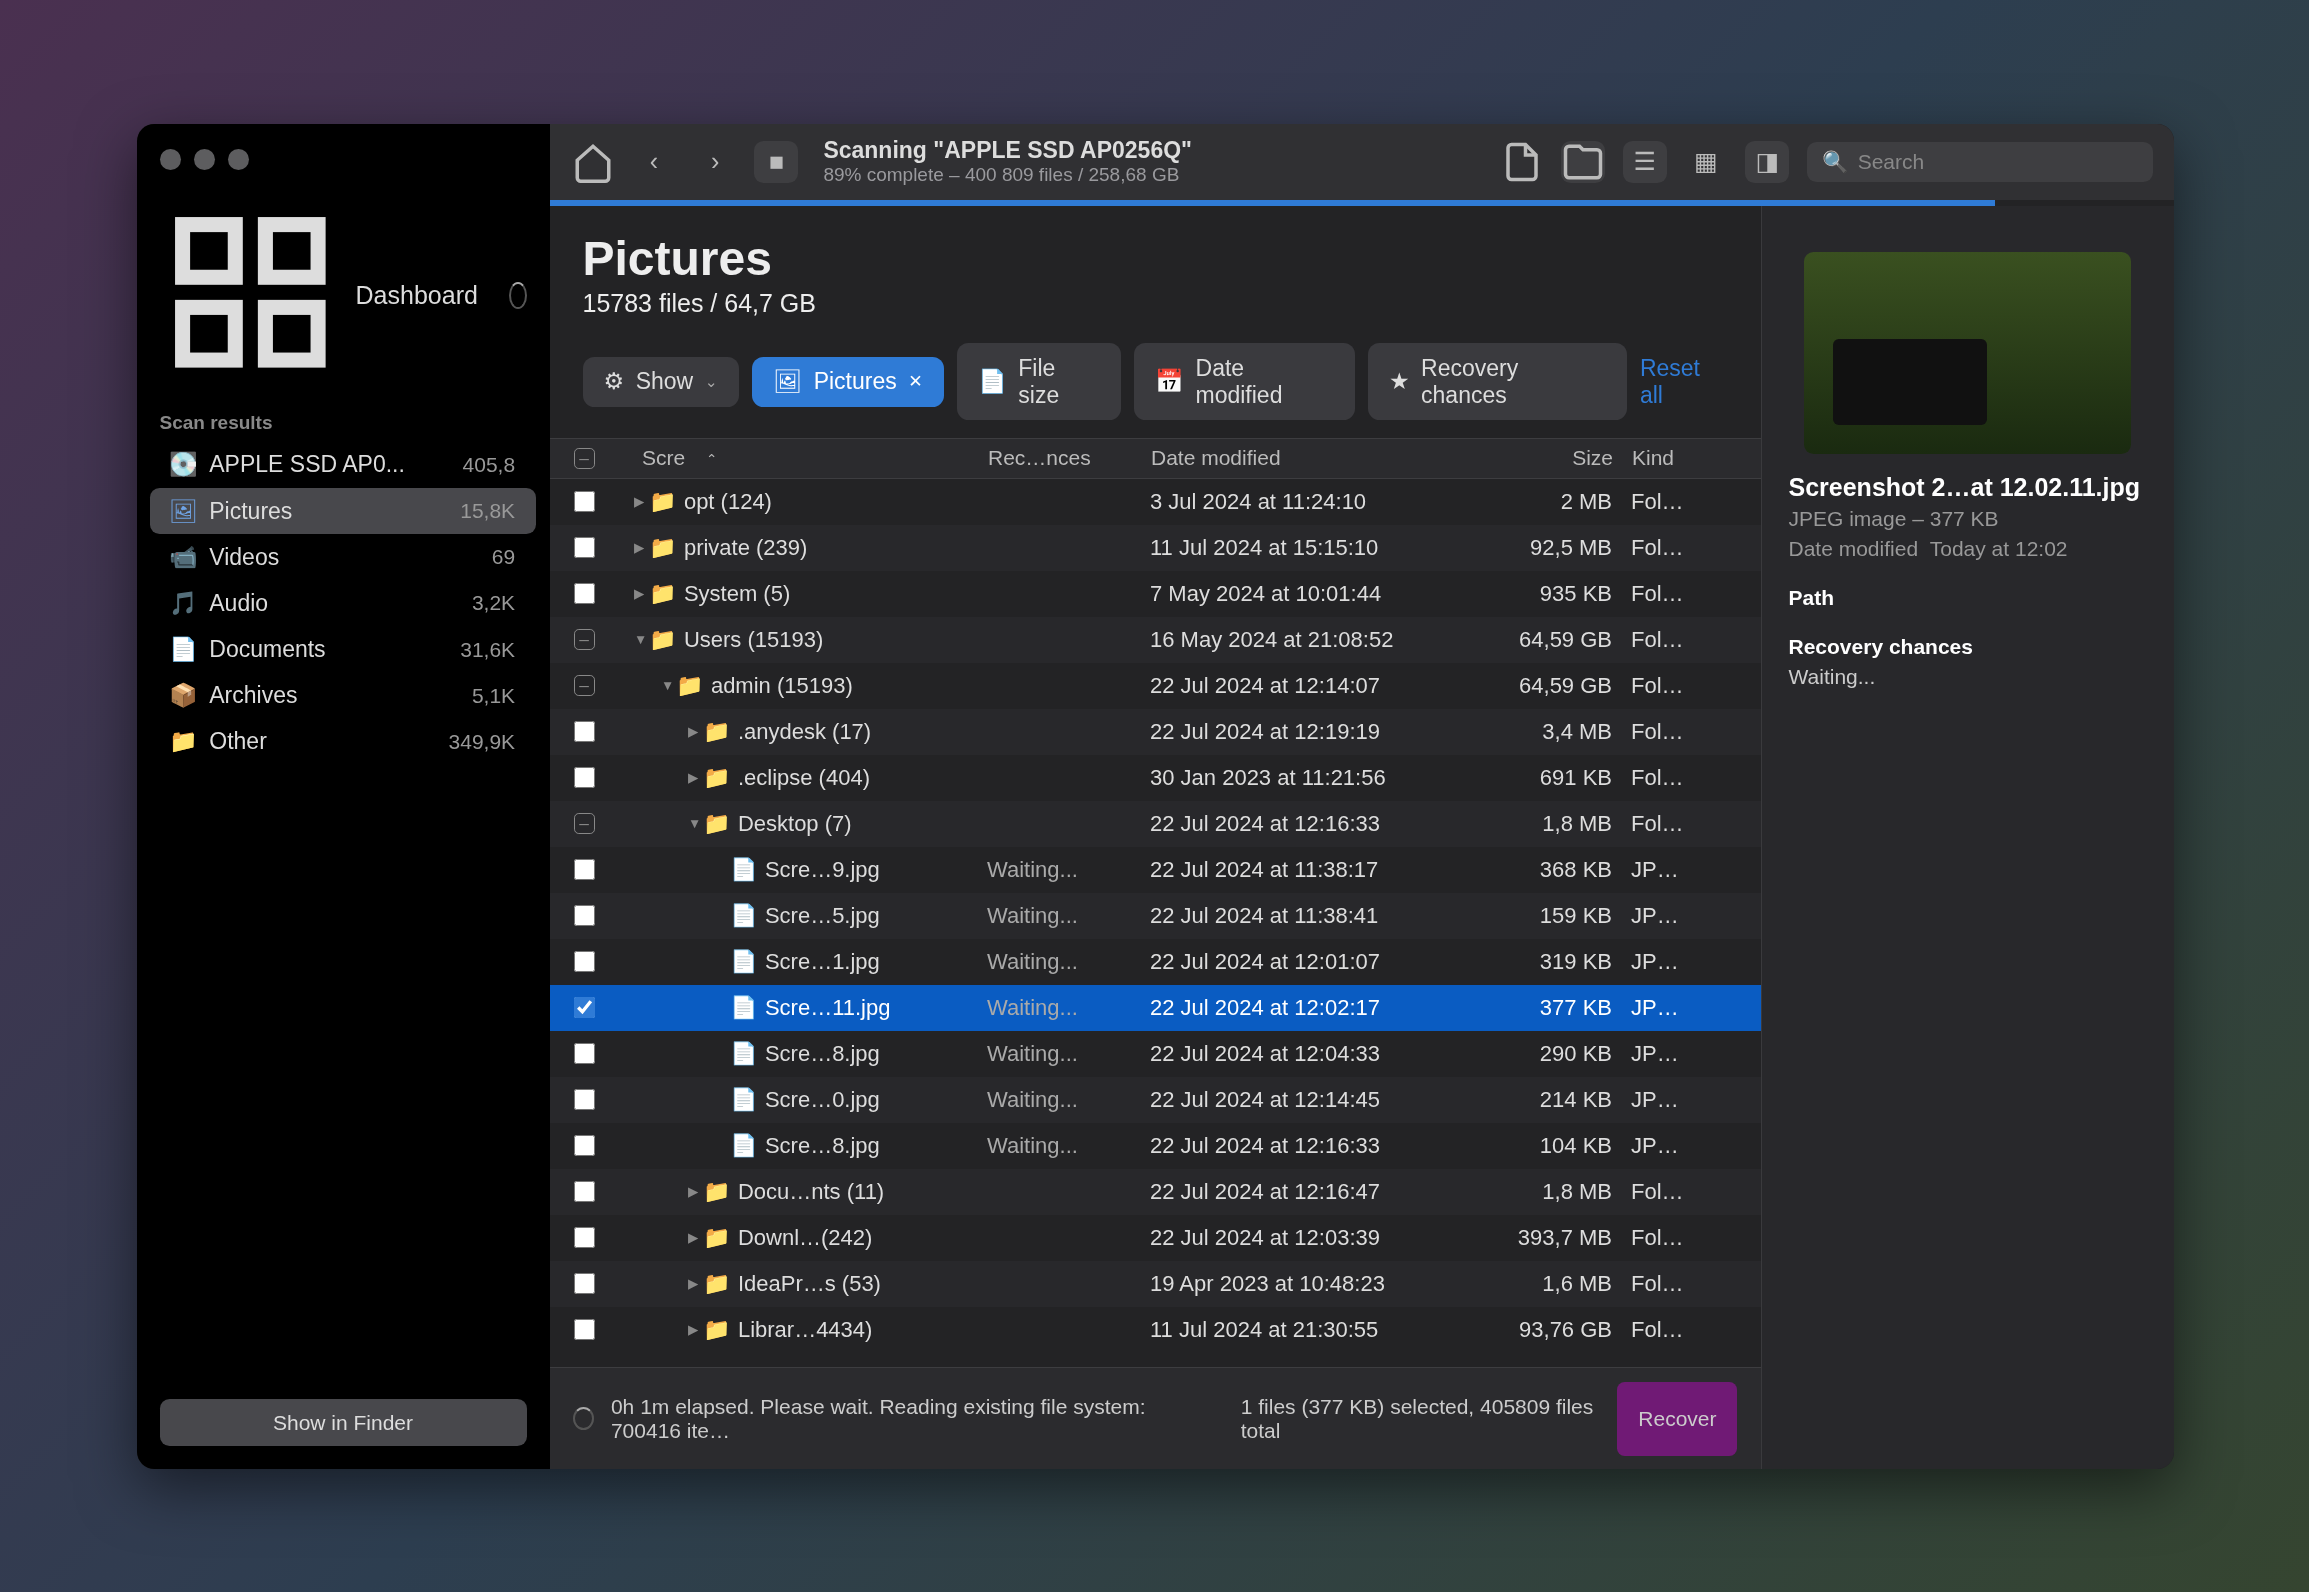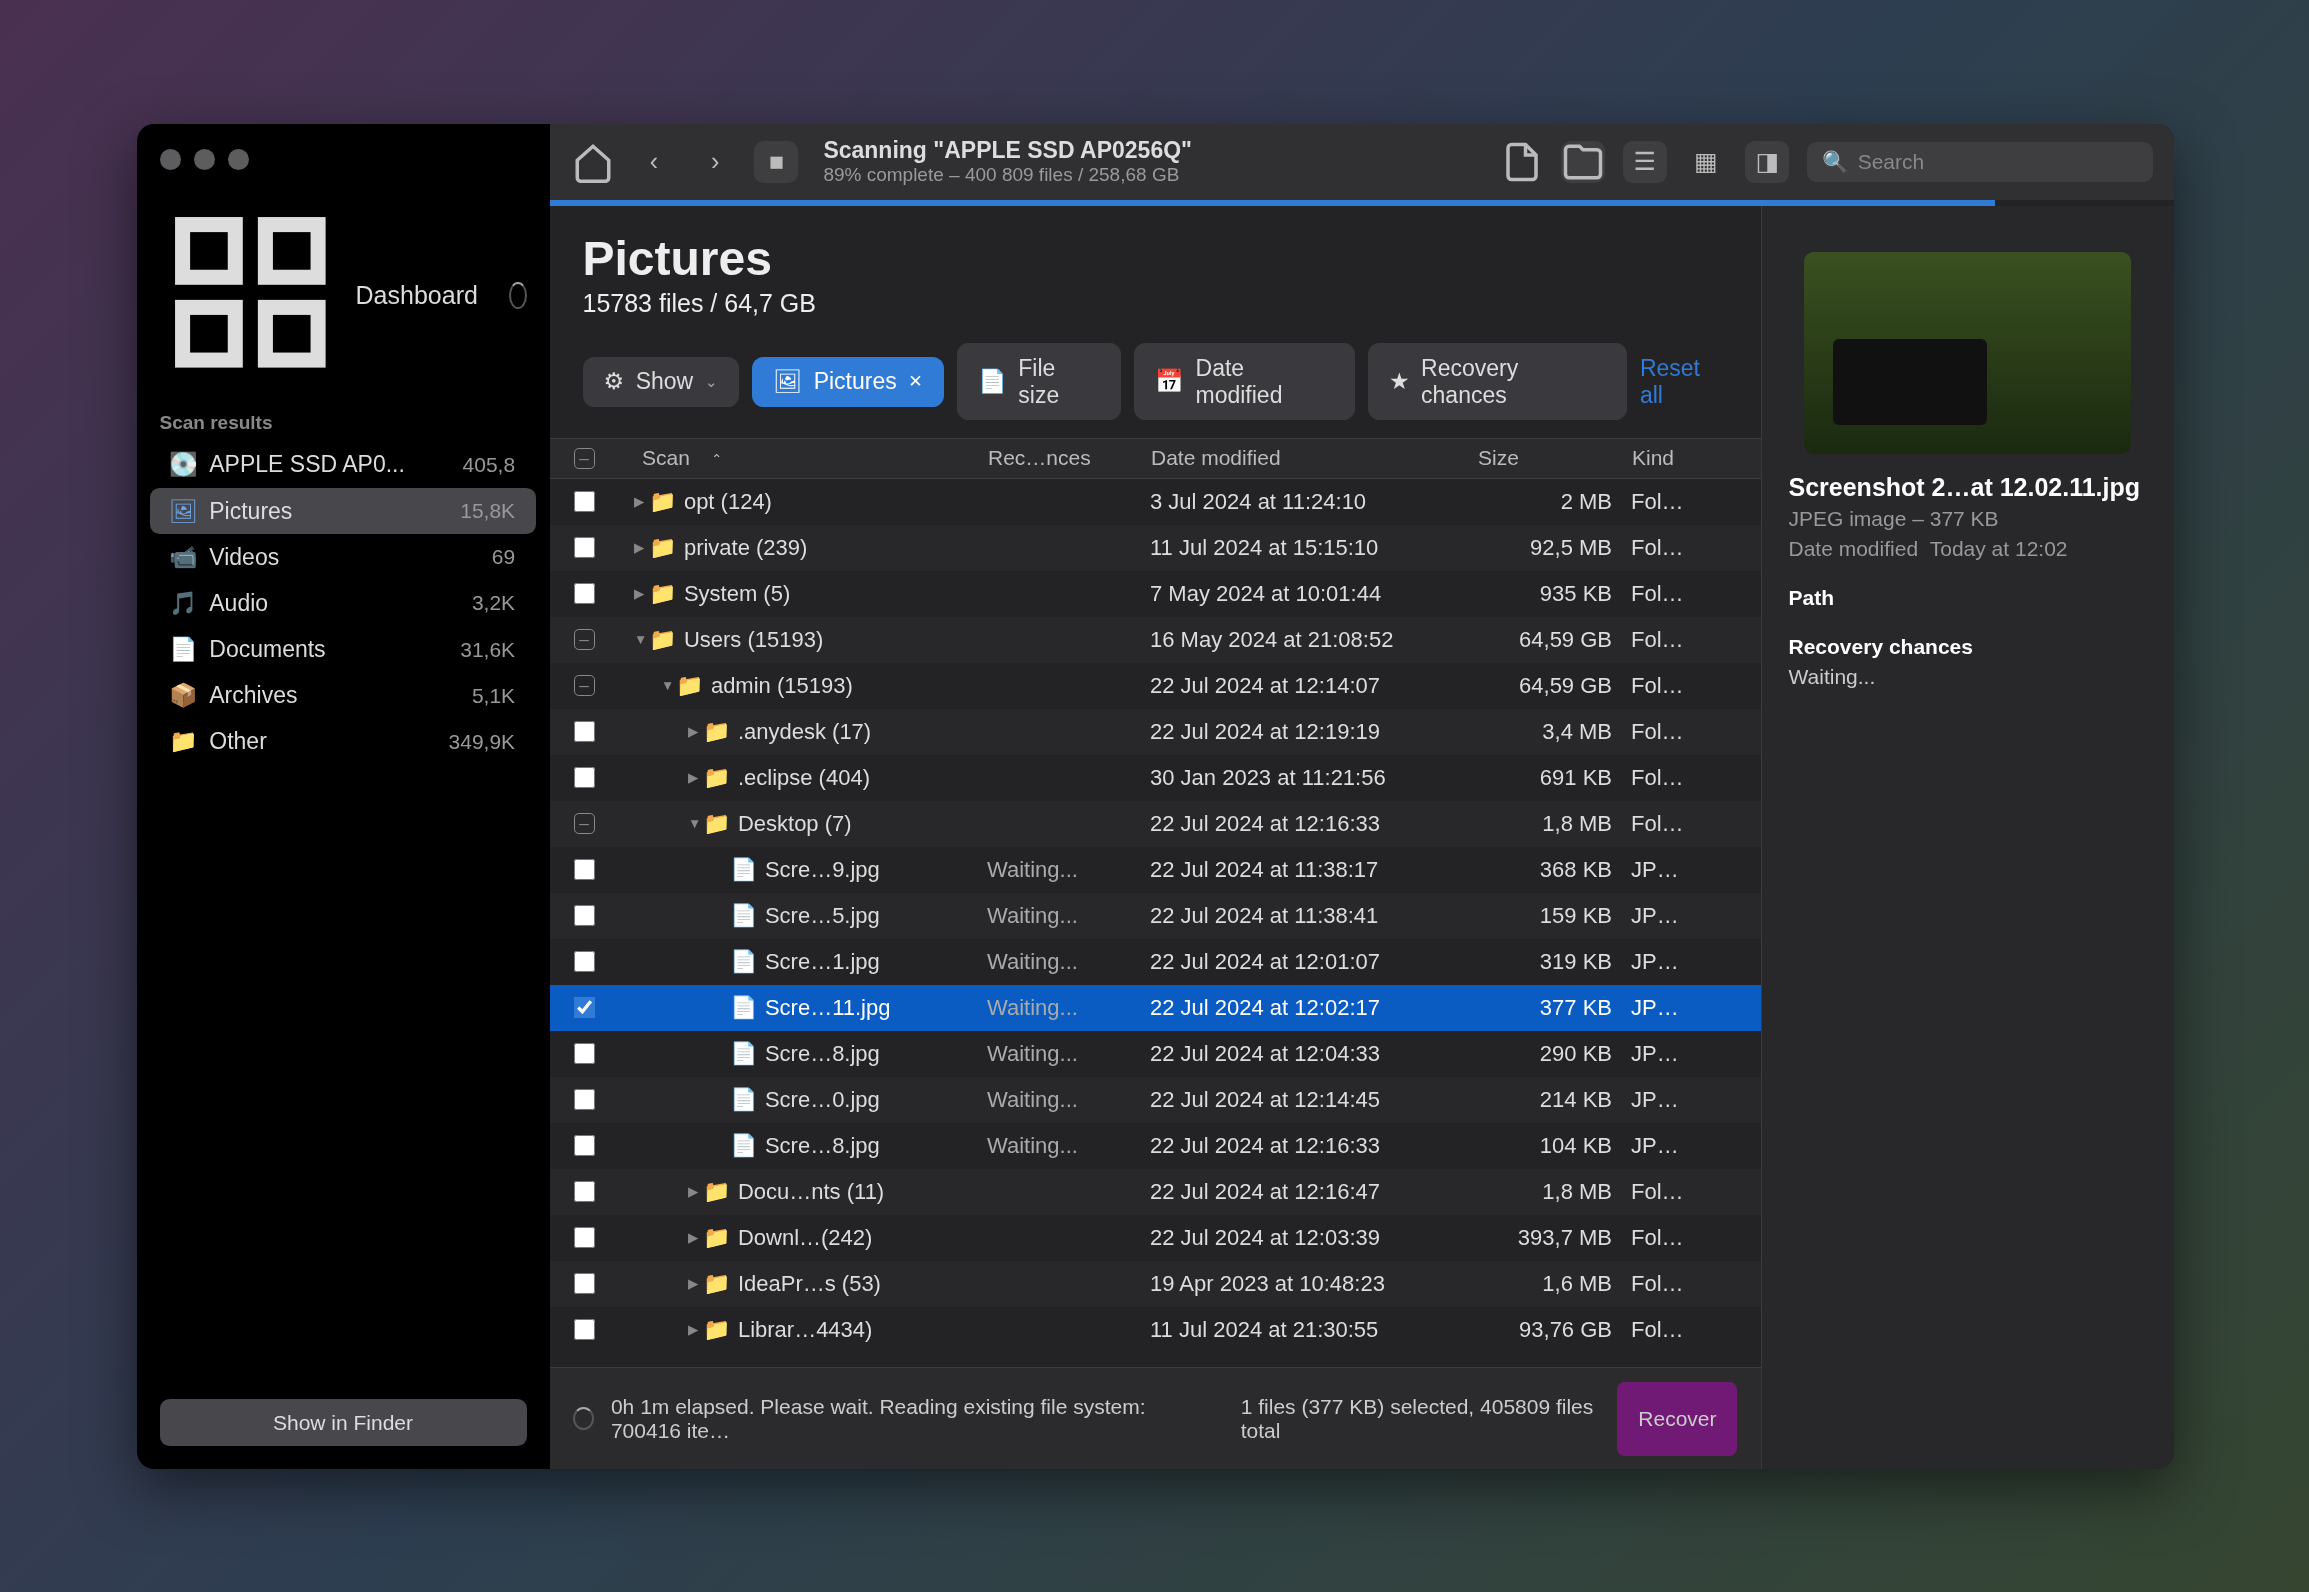--- a/index.html
+++ b/index.html
@@ -42,21 +42,21 @@
 .pill.show{background:#3a3a3e}
 .chev { font-size: 15.4px; color: #aaa; }
 .reset { margin-left: auto; color: #2f7bd6; font-size: 23px; }
 
 .list-header { display: flex; align-items: center; background: #2b2b2e; border-top: 1px solid #3d3d40; border-bottom: 1px solid #3d3d40; padding: 7.7px 11.5px; color: #bbb; font-size: 21px; }
 .col-chk{width:46px;display:flex;justify-content:center}
 .col-disc{width:35px}
 .col-name{width:346px;display:flex;align-items:center;gap:7.7px}
 .col-rec{width:163px}
 .col-date{width:327px}
-.col-size{width:154px;padding-right:19px}
+.col-size{width:154px;text-align:right;padding-right:19px}
 .col-kind{width:58px}
 .sort-arrow{transform:rotate(180deg);font-size:13.4px}
 
 .file-list { flex: 1; overflow: hidden; }
 .row { display: flex; align-items: center; padding: 3.8px 11.5px; color: #ddd; font-size: 22px; height: 46px; }
 .row.alt{background:#28282b}
 .row.selected-row{background:#0a5cc2;color:#fff}
 .row .col-chk input{width:21px;height:21px;accent-color:#2f7bd6}
 .row .indent{display:inline-block}
 .row .disc{color:#888;font-size:13.4px;width:17.3px;display:inline-block}
@@ -220,21 +220,21 @@
             <span>Recovery chances</span>
           </div>
           <div class="reset">Reset all</div>
         </div>
 
         <div class="list-header">
           <div class="col-chk">
               <span class="dash-mark">–</span>
             </div>
           <div class="col-disc"></div>
-          <div class="col-name"><span>Scan</span>&nbsp;<span class="sort-arrow">⌄</span></div>
+          <div class="col-name"><span>Scre</span>&nbsp;<span class="sort-arrow">⌄</span></div>
           <div class="col-rec">Rec…nces</div>
           <div class="col-date">Date modified</div>
           <div class="col-size">Size</div>
           <div class="col-kind">Kind</div>
         </div>
 
         <div class="file-list" id="file-list">
             <div class="row">
     <div class="col-chk">
                 <input type="checkbox" style="">

